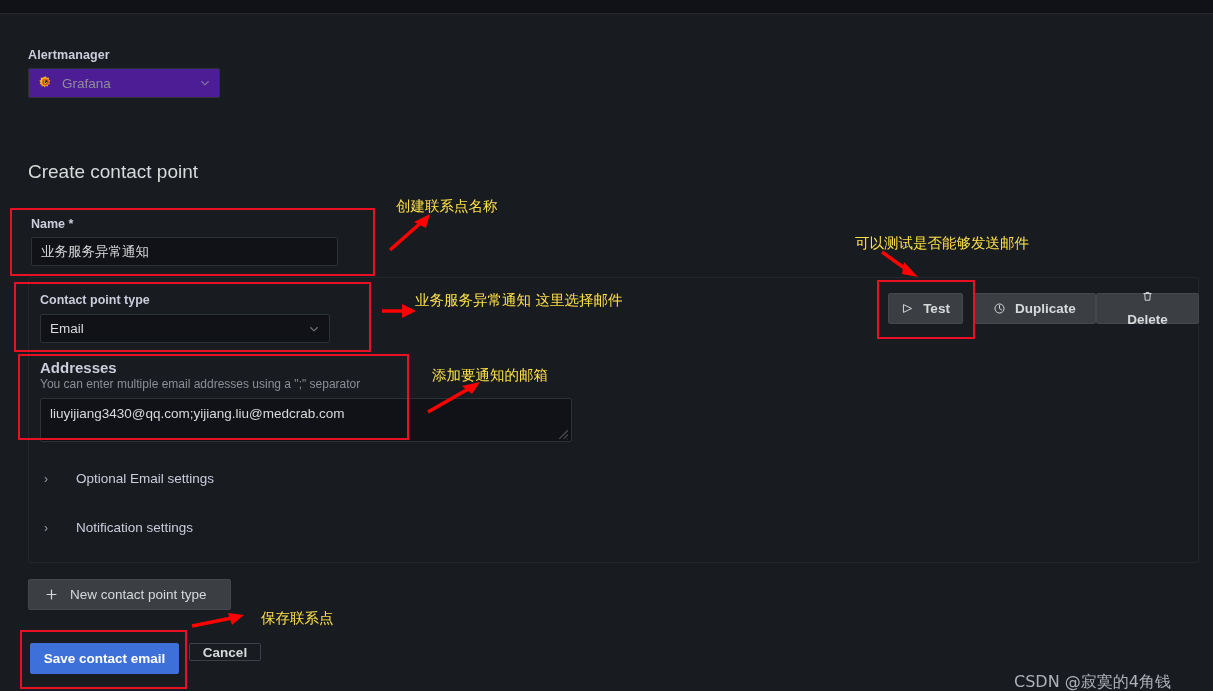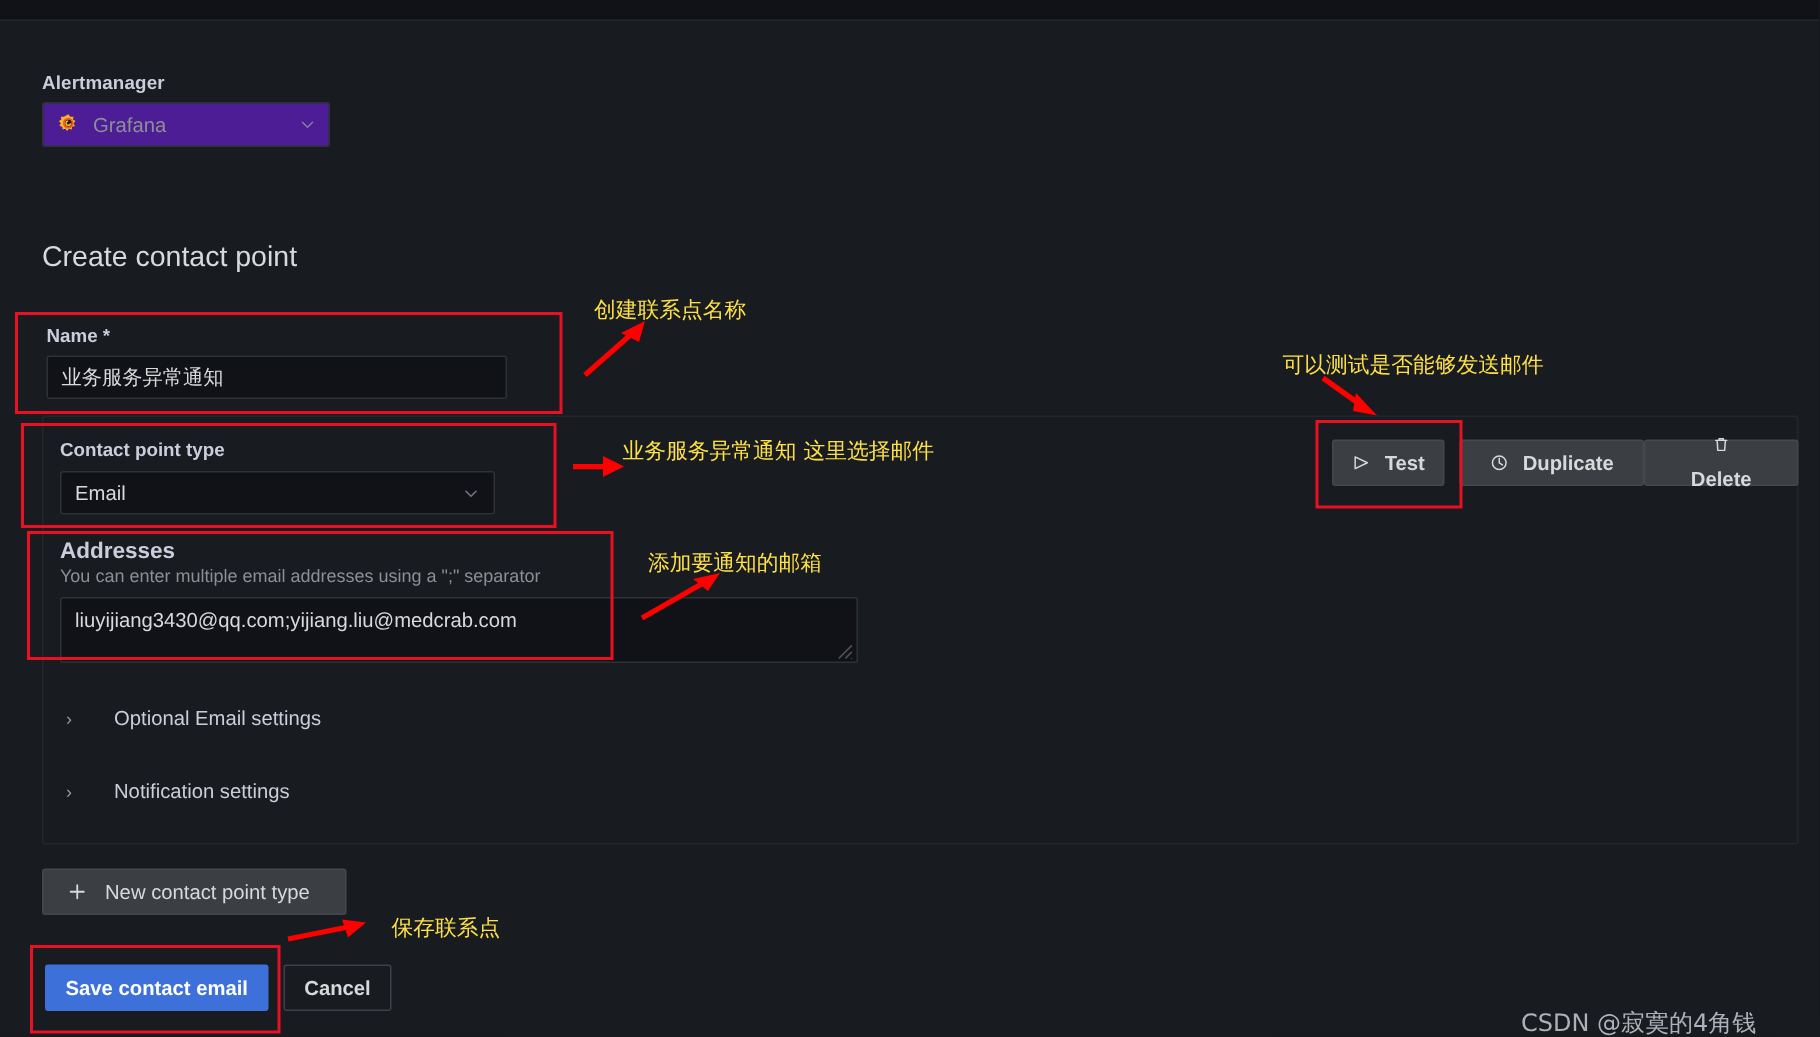--- a/index.html
+++ b/index.html
@@ -103,21 +103,21 @@
     display:flex;align-items:center;gap:12px;padding:0 16px;box-sizing:border-box;
     font-size:13.5px;font-weight:normal;color:#d8d9da;
   }
   .btn-save{
     position:absolute;left:30px;top:629px;width:149px;height:31px;
     background:#3d71d9;border:1px solid #3d71d9;border-radius:2px;
     display:flex;align-items:center;justify-content:center;
     font-size:13.5px;font-weight:bold;color:#ffffff;box-sizing:border-box;
   }
   .btn-cancel{
-    position:absolute;left:189px;top:629px;width:72px;height:31px;
+    position:absolute;left:189px;top:629px;width:72px;height:18px;
     background:#181b1f;border:1px solid #3d4147;border-radius:2px;
     display:flex;align-items:center;justify-content:center;
     font-size:13.5px;font-weight:bold;color:#d8d9da;box-sizing:border-box;
   }
 
   
   .rbox{position:absolute;border:2px solid #e81123;box-sizing:border-box;pointer-events:none;}
   .rb-name{left:10px;top:194px;width:365px;height:68px;}
   .rb-cpt{left:14px;top:268px;width:357px;height:70px;}
   .rb-addr{left:18px;top:340px;width:391px;height:86px;}

